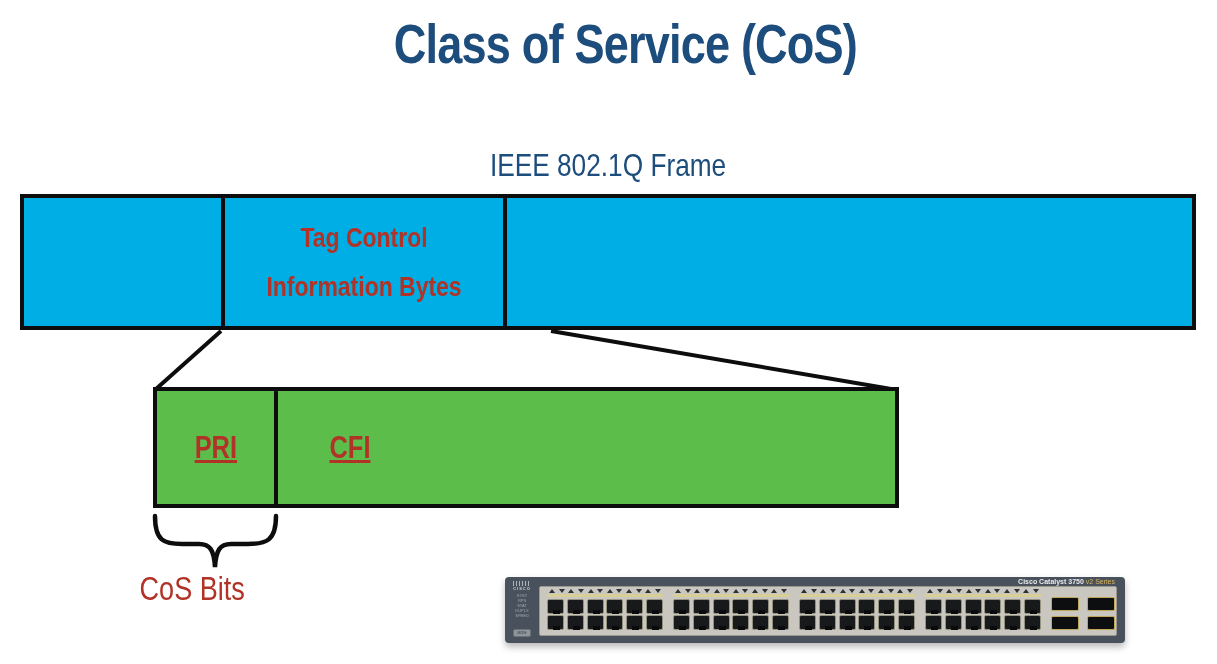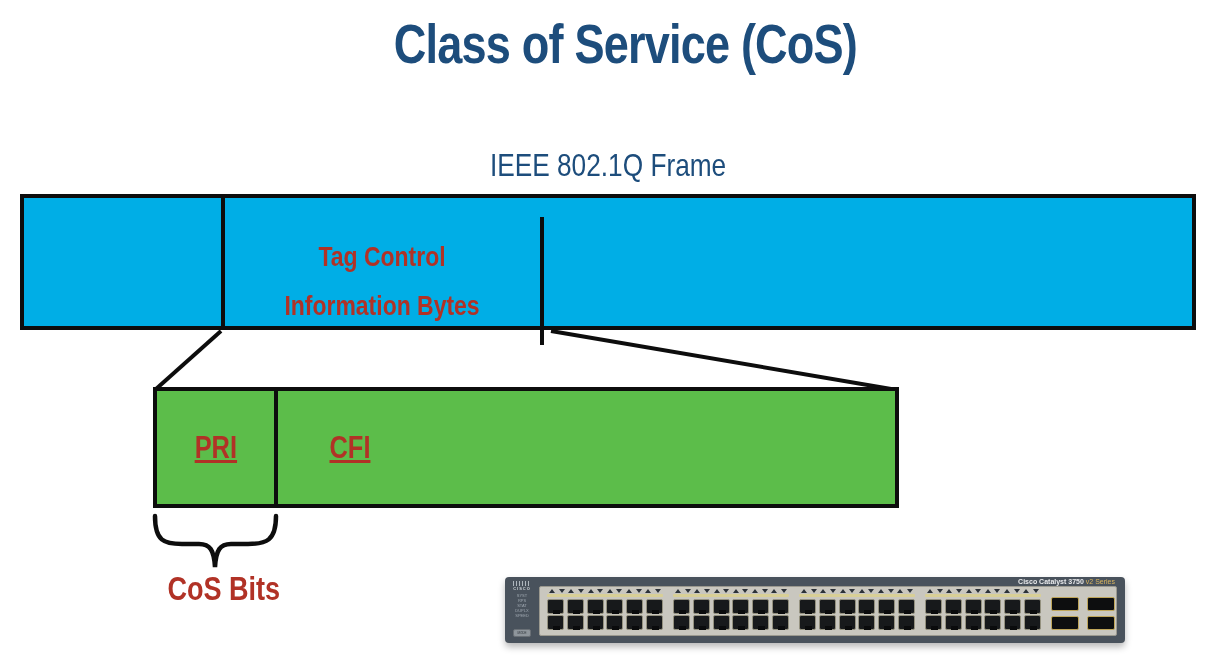--- a/index.html
+++ b/index.html
@@ -24,41 +24,41 @@
 
   
   .frame-bar{position:absolute;left:20px;top:194px;width:1176px;height:136px;
     display:flex;border:4px solid var(--outline_black);background:var(--frame_blue);}
   .frame-section{height:100%;display:flex;align-items:center;justify-content:center;
     border-right:4px solid var(--outline_black);}
   .frame-section:last-child{border-right:none;}
   .frame-section .seclabel{color:var(--label_red);font-weight:bold;font-size:28px;
     text-align:center;line-height:1.75;}
   .fs-0{width:201px;}
-  .fs-1{width:319px;margin-top:19px;}
+  .fs-1{width:282px;}
   .fs-2{flex:1;}
 
   
   .connector-svg{position:absolute;left:0;top:0;width:1217px;height:664px;pointer-events:none;}
 
   
   .tag-bar{position:absolute;left:153px;top:387px;width:746px;height:121px;
     display:flex;border:4px solid var(--outline_black);background:var(--field_green);}
   .tag-field{height:100%;display:flex;align-items:center;justify-content:center;
     border-right:4px solid var(--outline_black);color:var(--label_red);
     font-weight:bold;font-size:31px;text-decoration:underline;}
   .tag-field:last-child{border-right:none;}
   .tf-0{width:121px;}
   .tf-1{width:144px;}
   .tf-2{flex:1;}
 
   
   .brace-svg{position:absolute;left:152px;top:513px;}
-  .cos-label{position:absolute;left:128px;top:570px;width:165px;text-align:right;
-    font-size:33px;font-weight:bold;color:var(--label_red);}
+  .cos-label{position:absolute;left:128px;top:570px;width:165px;text-align:left;
+    font-size:33px;font-weight:normal;color:var(--label_red);}
 
   
   .switch{position:absolute;left:505px;top:577px;width:620px;height:66px;
     background:#49525c;border-radius:4px;box-shadow:0 4px 7px rgba(0,0,0,0.28);}
   .switch-faceplate{position:absolute;left:34px;top:9px;width:578px;height:50px;
     background:#c9c7bf;border-radius:2px;border:1px solid #9b998f;}
   .switch-brand{position:absolute;right:10px;top:1px;font-size:7px;line-height:8px;
     color:#e9eaec;font-weight:bold;white-space:nowrap;}
   .switch-brand .series{color:#d9b55f;font-weight:normal;}
 

